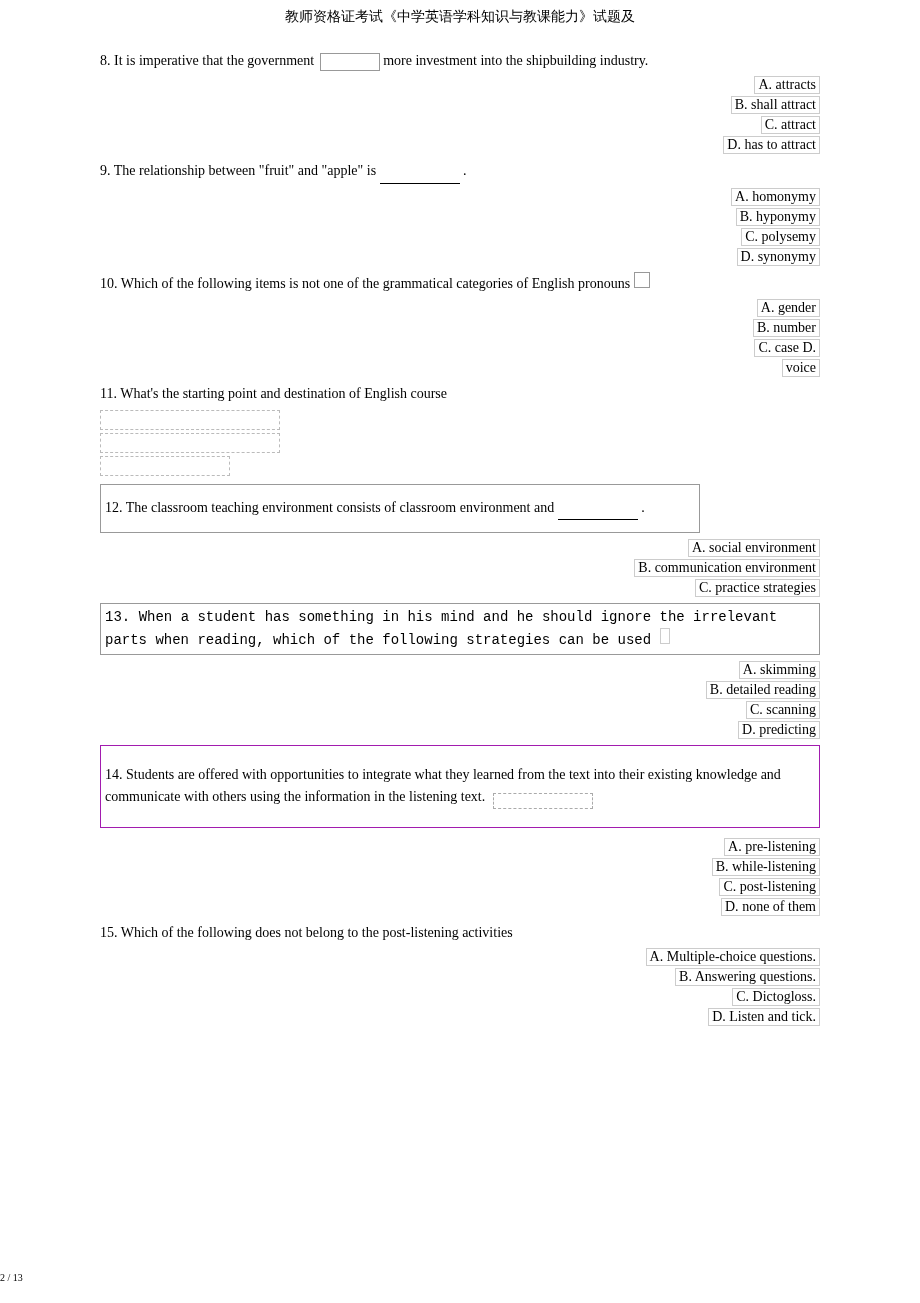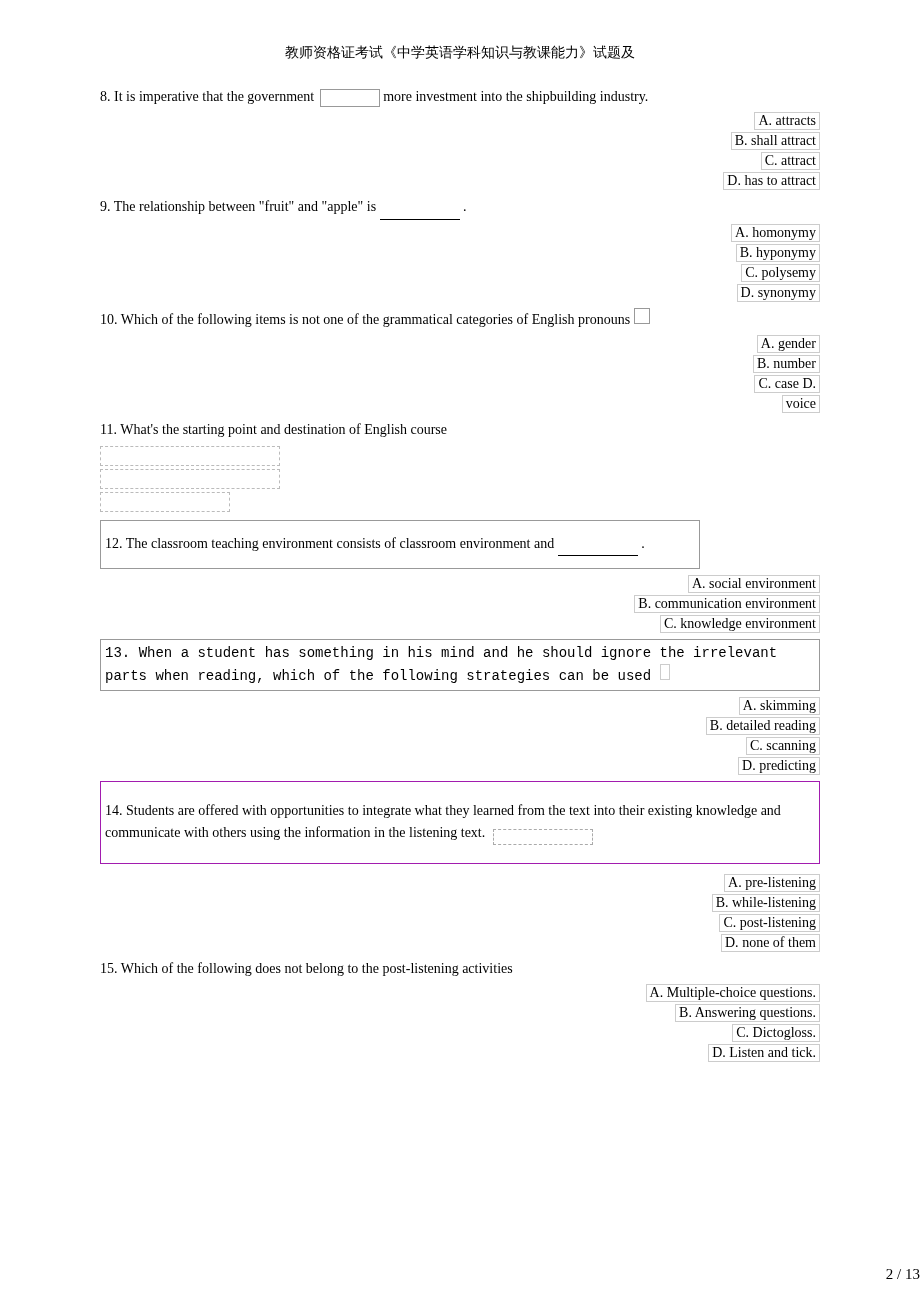--- a/index.html
+++ b/index.html
@@ -14,21 +14,20 @@
       color: #000000;
       width: 920px;
       min-height: 1303px;
       position: relative;
     }
     .page-header {
       text-align: center;
       padding: 8px 0 4px 0;
       font-size: 14px;
       border-bottom: none;
-      margin-top: 36px;
     }
     .page-content {
       padding: 20px 100px 60px 100px;
     }
     .question-block {
       margin-bottom: 6px;
     }
     .question-text {
       margin-bottom: 4px;
       line-height: 1.6;
@@ -38,22 +37,22 @@
       margin: 2px 0;
       text-align: right;
     }
     .q11-boxes {
       margin: 4px 0 8px 0;
     }
     .page-footer {
       position: absolute;
       bottom: 20px;
       width: 100%;
-      text-align: right;
-      font-size: 15px;
+      text-align: left;
+      font-size: 10px;
     }
     .top-answer-box {
       display: inline-block;
       border: 1px solid #999;
       width: 60px;
       height: 18px;
       vertical-align: middle;
       margin-left: 2px;
     }
     .inline-border {
@@ -153,21 +152,21 @@
       <span style="display:inline-block;border-bottom:1px solid #000;min-width:80px;">&nbsp;&nbsp;&nbsp;&nbsp;&nbsp;&nbsp;&nbsp;&nbsp;</span>
       <span>.</span>
     </div>
     <div class="option-line">
       <span class="inline-border"><span>A.</span> <span>social environment</span></span>
     </div>
     <div class="option-line">
       <span class="inline-border"><span>B.</span> <span>communication environment</span></span>
     </div>
     <div class="option-line">
-      <span class="inline-border"><span>C.</span> <span>knowledge environment</span></span>
+      <span class="inline-border"><span>C.</span> <span>practice strategies</span></span>
     </div>
   </div>
 
   <div class="question-block">
     <div class="question-text" style="border:1px solid #999;padding:2px 4px;display:inline-block;min-width:640px;font-family:Liberation Mono, monospace;">
       <span>13.</span>
       <span>When a student has something in his mind and he should ignore the irrelevant parts when reading, which of the following strategies can be used</span>
       <span style="display:inline-block;border:1px solid #ccc;min-width:10px;height:16px;">&nbsp;</span>
     </div>
     <div class="option-line">

